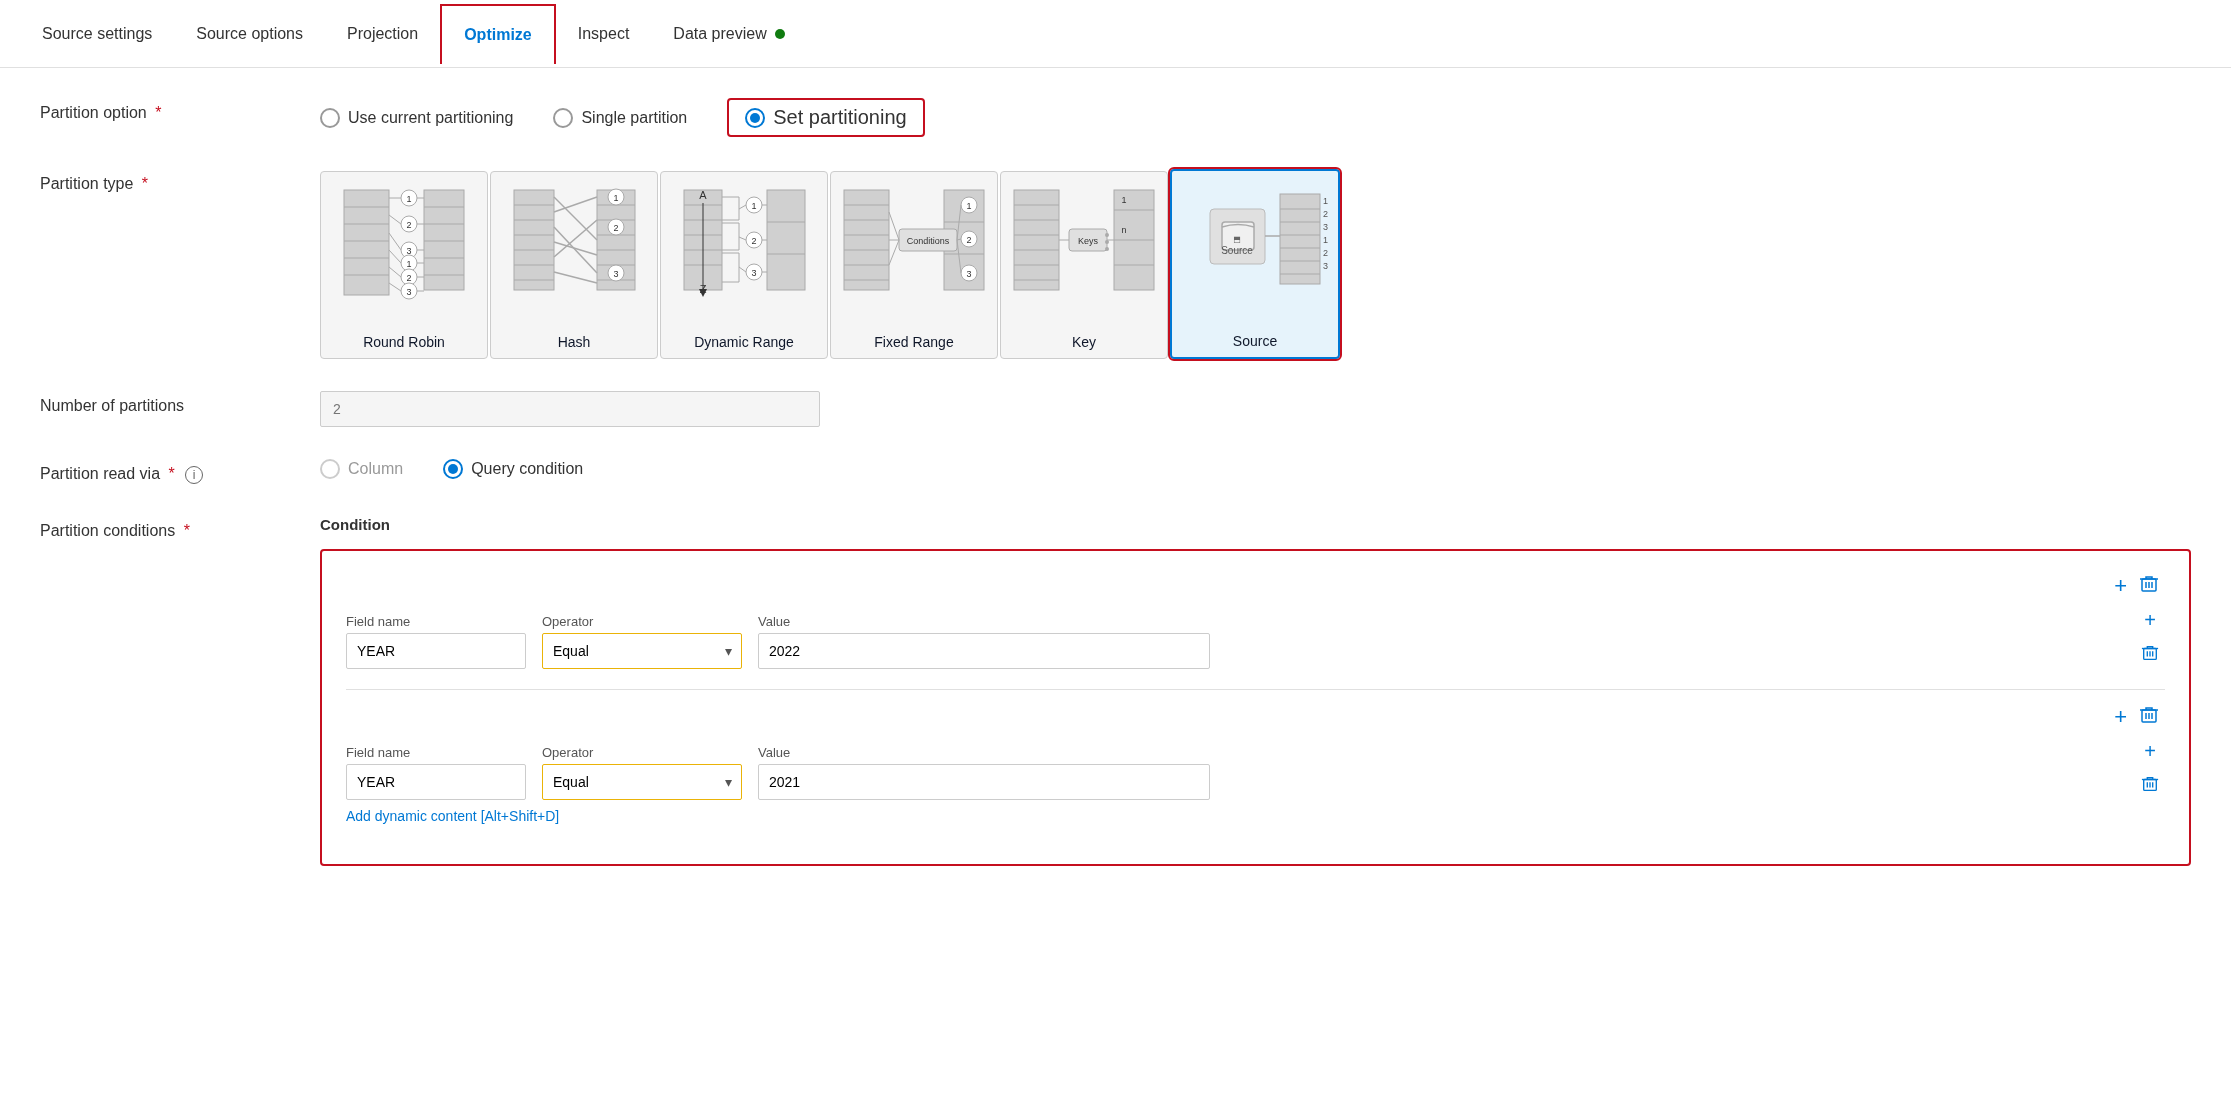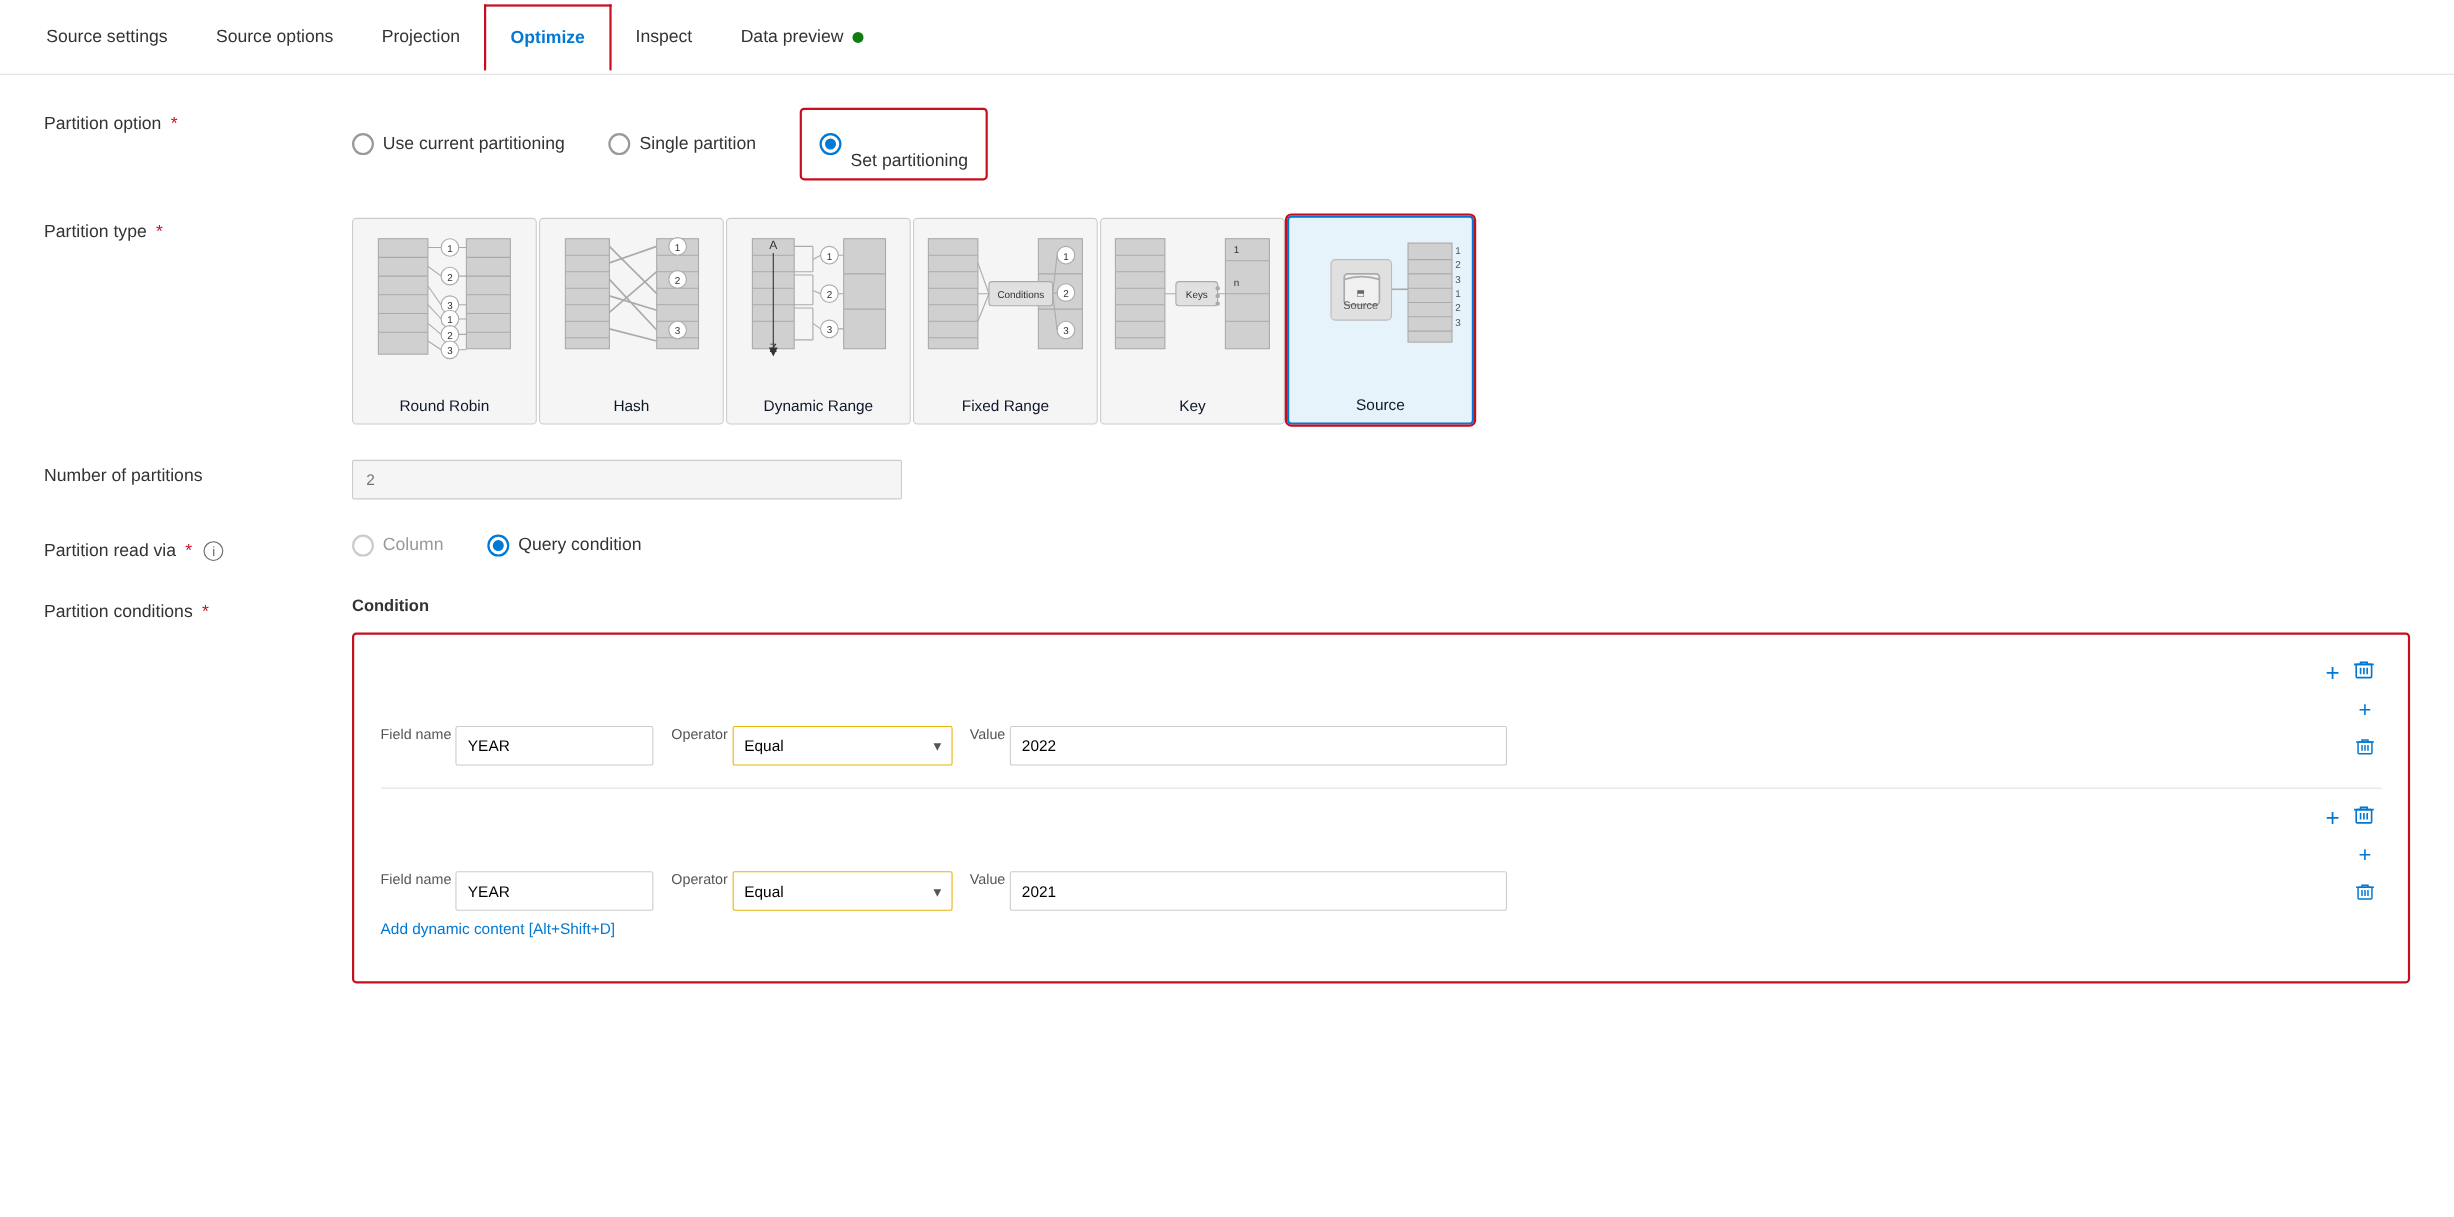--- a/index.html
+++ b/index.html
@@ -105,21 +105,21 @@
     }
 
     
     .conditions-container {
       border: 2px solid #c50f1f; border-radius: 4px; padding: 20px 24px;
       margin-top: 8px;
     }
     .condition-header { font-size: 15px; font-weight: 600; margin-bottom: 16px; color: #333; }
     .condition-row { margin-bottom: 20px; }
     .condition-fields { display: flex; align-items: flex-end; gap: 16px; }
-    .field-group { display: flex; flex-direction: row; gap: 4px; }
+    .field-group { display: flex; flex-direction: column; gap: 4px; }
     .field-label { font-size: 13px; color: #555; }
     .field-input {
       height: 36px; border: 1px solid #ccc; border-radius: 2px; padding: 0 10px;
       font-size: 14px; background: #fff; outline: none;
     }
     .field-name-input { width: 180px; }
     .operator-select {
       width: 200px; height: 36px; border: 1px solid #eab308; border-radius: 2px;
       padding: 0 10px; font-size: 14px; background: #fff; cursor: pointer;
       appearance: none; outline: none;
@@ -188,21 +188,21 @@
           <label class="radio-label">
             <div class="radio-circle"></div>
             <span>Use current partitioning</span>
           </label>
           <label class="radio-label">
             <div class="radio-circle"></div>
             <span>Single partition</span>
           </label>
           <div class="set-partitioning-box">
             <div class="radio-circle checked"></div>
-            <span style="font-size:16px;margin-top:32px;">Set partitioning</span>
+            <span style="font-size:20px;">Set partitioning</span>
           </div>
         </div>
       </div>
     </div>
 
     <div class="form-row">
       <div class="form-label">
         <span>Partition type</span>
         <span class="required">*</span>
       </div>

